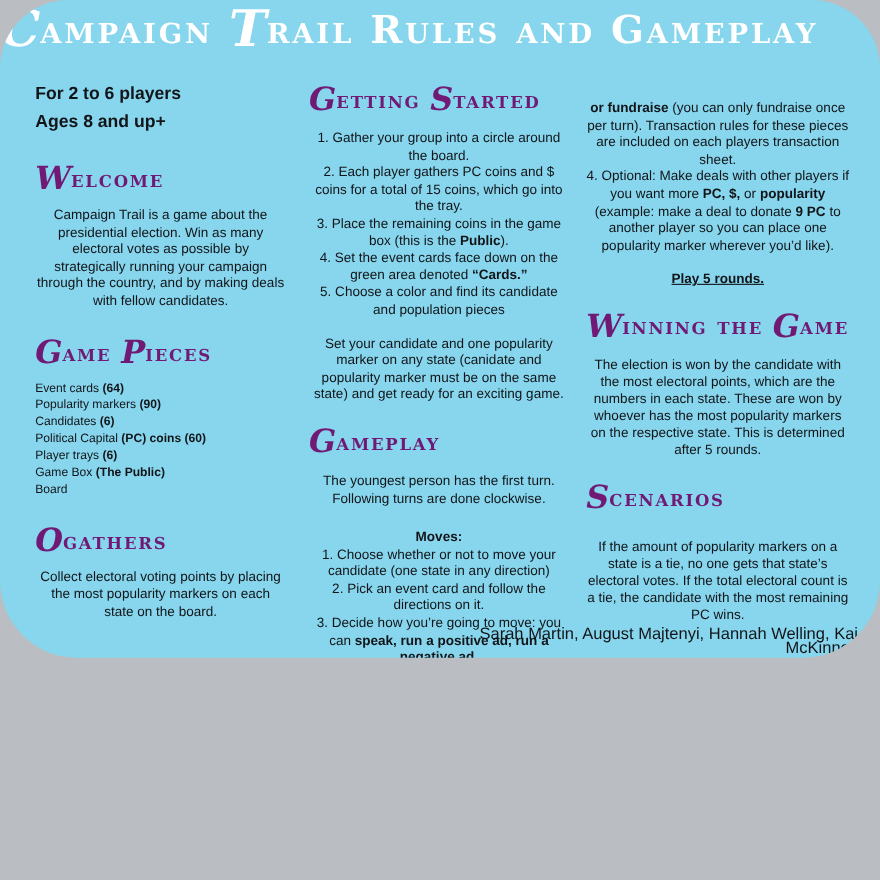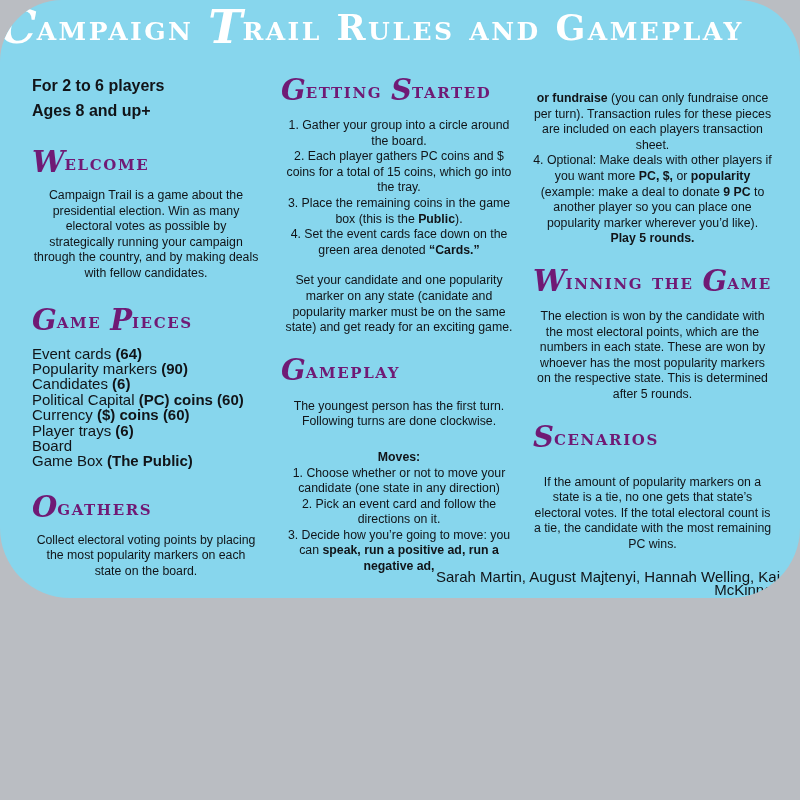--- a/index.html
+++ b/index.html
@@ -107,21 +107,21 @@
     font-size: 16px;
     font-weight: 700;
     line-height: 15px;
     margin: 0 0 10px 0;
   }
 
   .piece-list {
     list-style: none;
     margin: 0;
     padding: 0;
-    font-size: 15px;
+    font-size: 11px;
     line-height: 15.4px;
   }
   .piece-list li { font-weight: 400; }
   .piece-list li b { font-weight: 700; }
   .spacer-md { height: 22px; }
   .spacer-lg { height: 26px; }
 
   
   #credits {
     position: absolute;
@@ -161,24 +161,23 @@
 
     <div class="section-heading">
       <span class="swash">G</span><span>ame</span>
       <span class="swash">P</span><span>ieces</span>
     </div>
     <ul class="piece-list">
       <li><span>Event cards </span><b>(64)</b></li>
       <li><span>Popularity markers </span><b>(90)</b></li>
       <li><span>Candidates </span><b>(6)</b></li>
       <li><span>Political Capital </span><b>(PC) coins (60)</b></li>
-      <li><span>Currency </span><b>($) coins (60)</b></li>
       <li><span>Player trays </span><b>(6)</b></li>
+      <li><span>Game Box </span><b>(The Public)</b></li>
       <li><span>Board</span><b></b></li>
-      <li><span>Game Box </span><b>(The Public)</b></li>
     </ul>
 
     <div class="spacer-lg"></div>
 
     <div class="section-heading">
       <span class="swash">O</span><span>gathers</span>
     </div>
     <p class="body-text">Collect electoral voting points by placing the most popularity markers on each state on the board.</p>
   </div>
 
@@ -187,20 +186,21 @@
     <div class="section-heading">
       <span class="swash">G</span><span>etting</span>
       <span class="swash">S</span><span>tarted</span>
     </div>
 
     <p class="body-text" style="margin-top:14px;">
       <span>1. Gather your group into a circle around the board.</span><br>
       <span>2. Each player gathers PC coins and $ coins for a total of 15 coins, which go into the tray.</span><br>
       <span>3. Place the remaining coins in the game box (this is the </span><b>Public</b><span>).</span><br>
       <span>4. Set the event cards face down on the green area denoted </span><b>“Cards.”</b><br>
+      <span>5. Choose a color and find its candidate and population pieces</span>
     </p>
 
     <p class="body-text" style="margin-top:15px;">Set your candidate and one popularity marker on any state (canidate and popularity marker must be on the same state) and get ready for an exciting game.</p>
 
     <div class="spacer-md"></div>
 
     <div class="section-heading">
       <span class="swash">G</span><span>ameplay</span>
     </div>
 
@@ -214,21 +214,21 @@
     </p>
   </div>
 
   <div class="column" id="column-right">
 
     <p class="body-text" style="margin-top:13px;">
       <b>or fundraise</b><span> (you can only fundraise once per turn). Transaction rules for these pieces are included on each players transaction sheet.</span><br>
       <span>4. Optional: Make deals with other players if you want more </span><b>PC, $,</b><span> or </span><b>popularity</b><span> (example: make a deal to donate </span><b>9 PC</b><span> to another player so you can place one popularity marker wherever you’d like).</span>
     </p>
 
-    <p class="body-text" style="margin-top:0;">
+    <p class="body-text" style="margin-top:15px;text-decoration:underline;">
       <b>Play 5 rounds.</b>
     </p>
 
     <div class="spacer-md"></div>
 
     <div class="section-heading">
       <span class="swash">W</span><span>inning</span>
       <span>the</span>
       <span class="swash">G</span><span>ame</span>
     </div>

